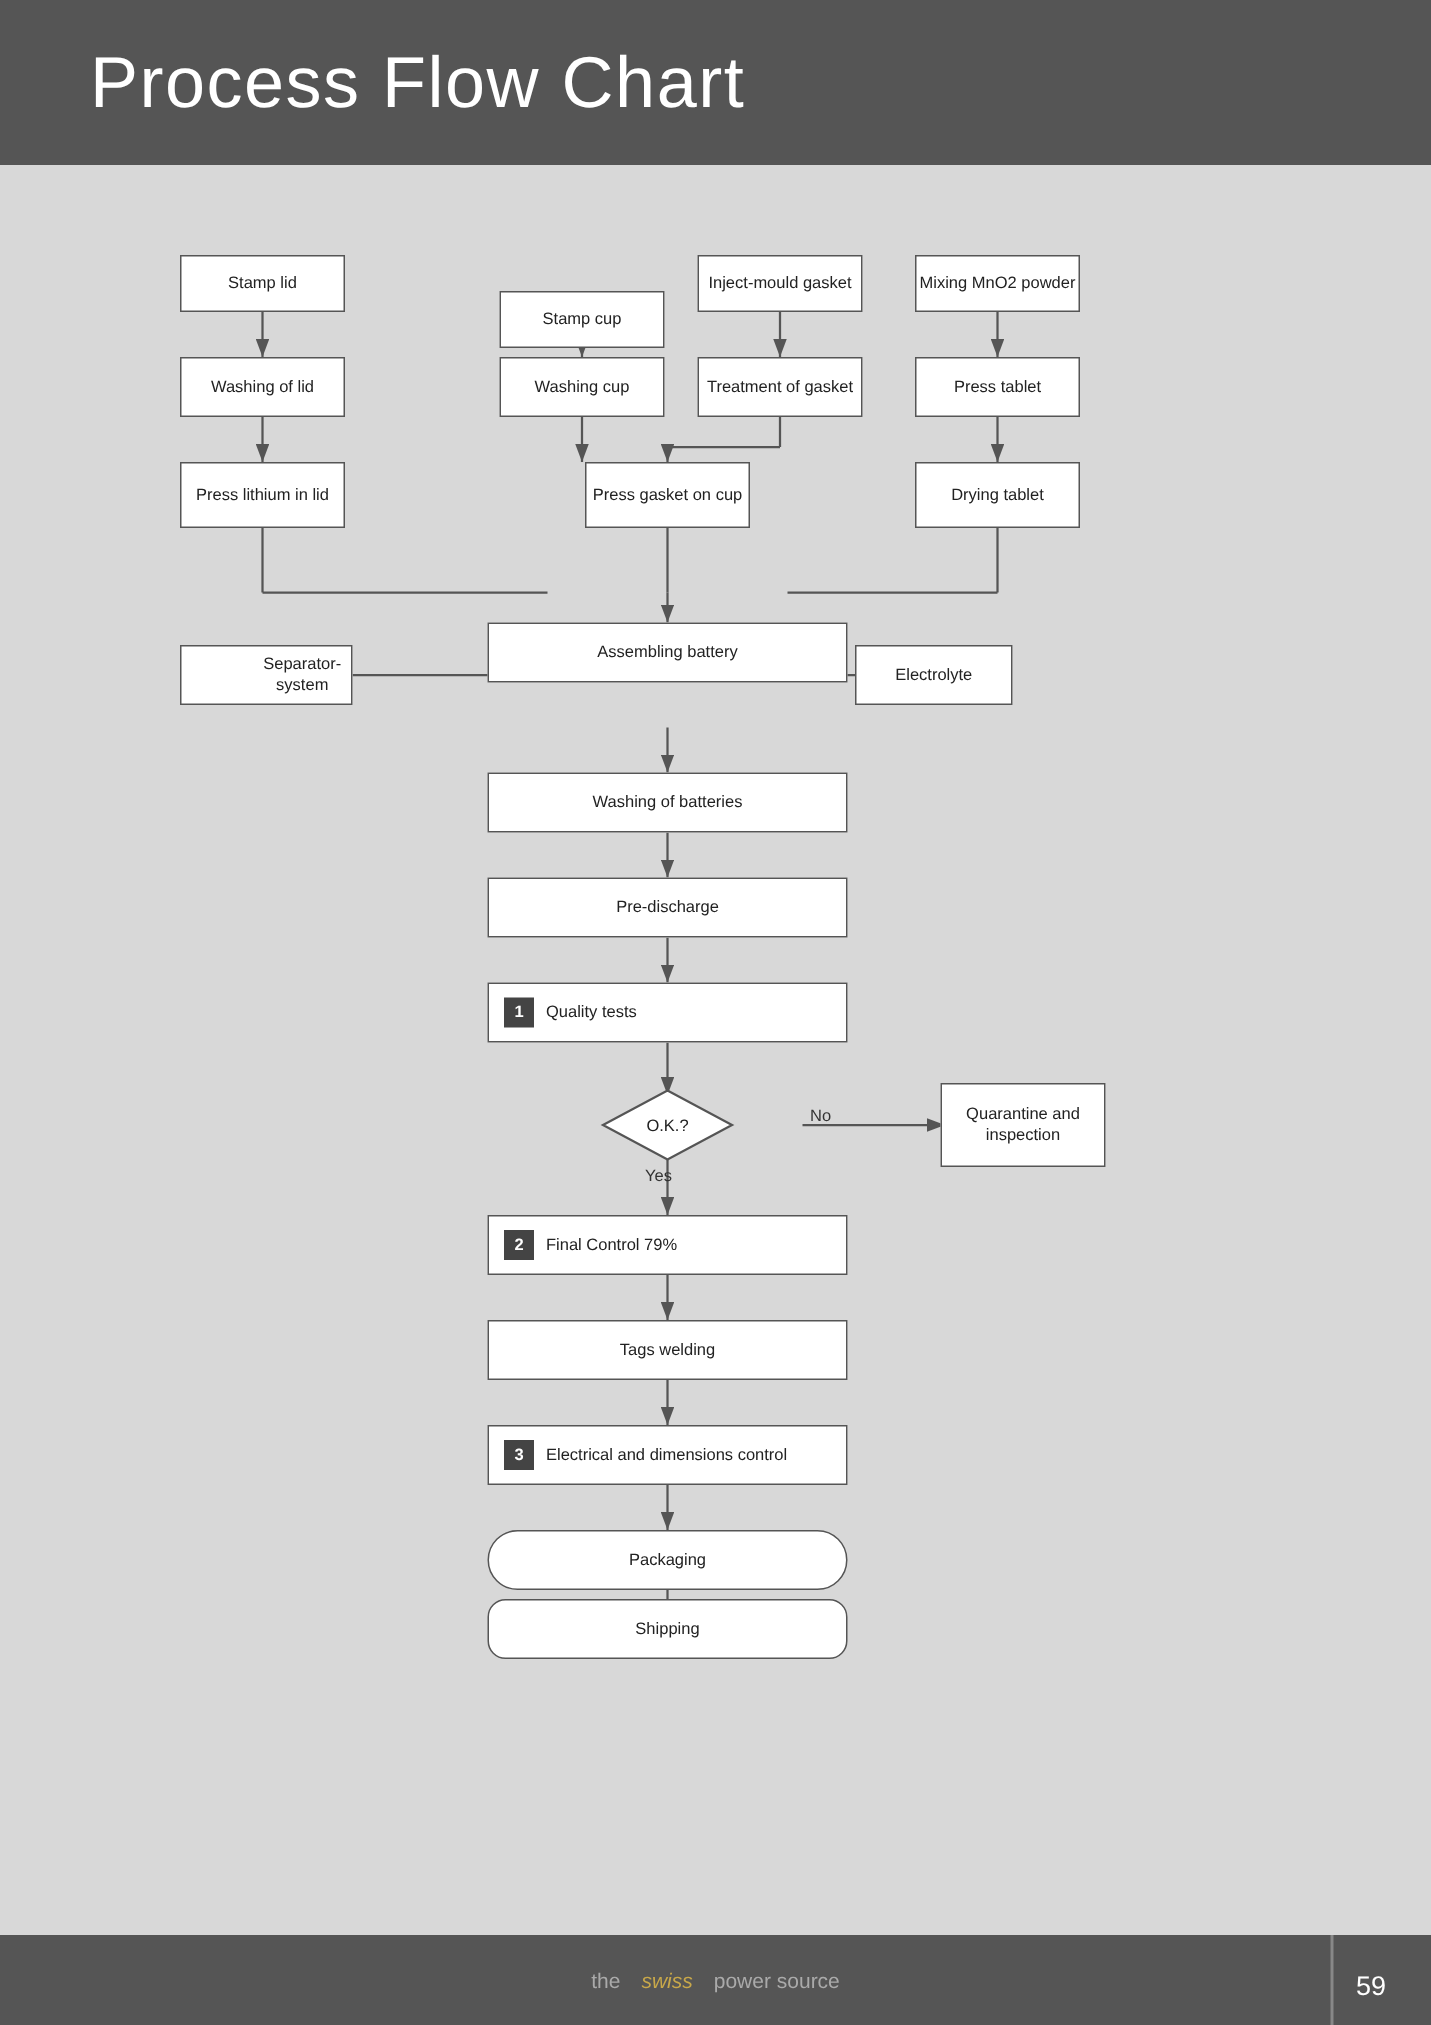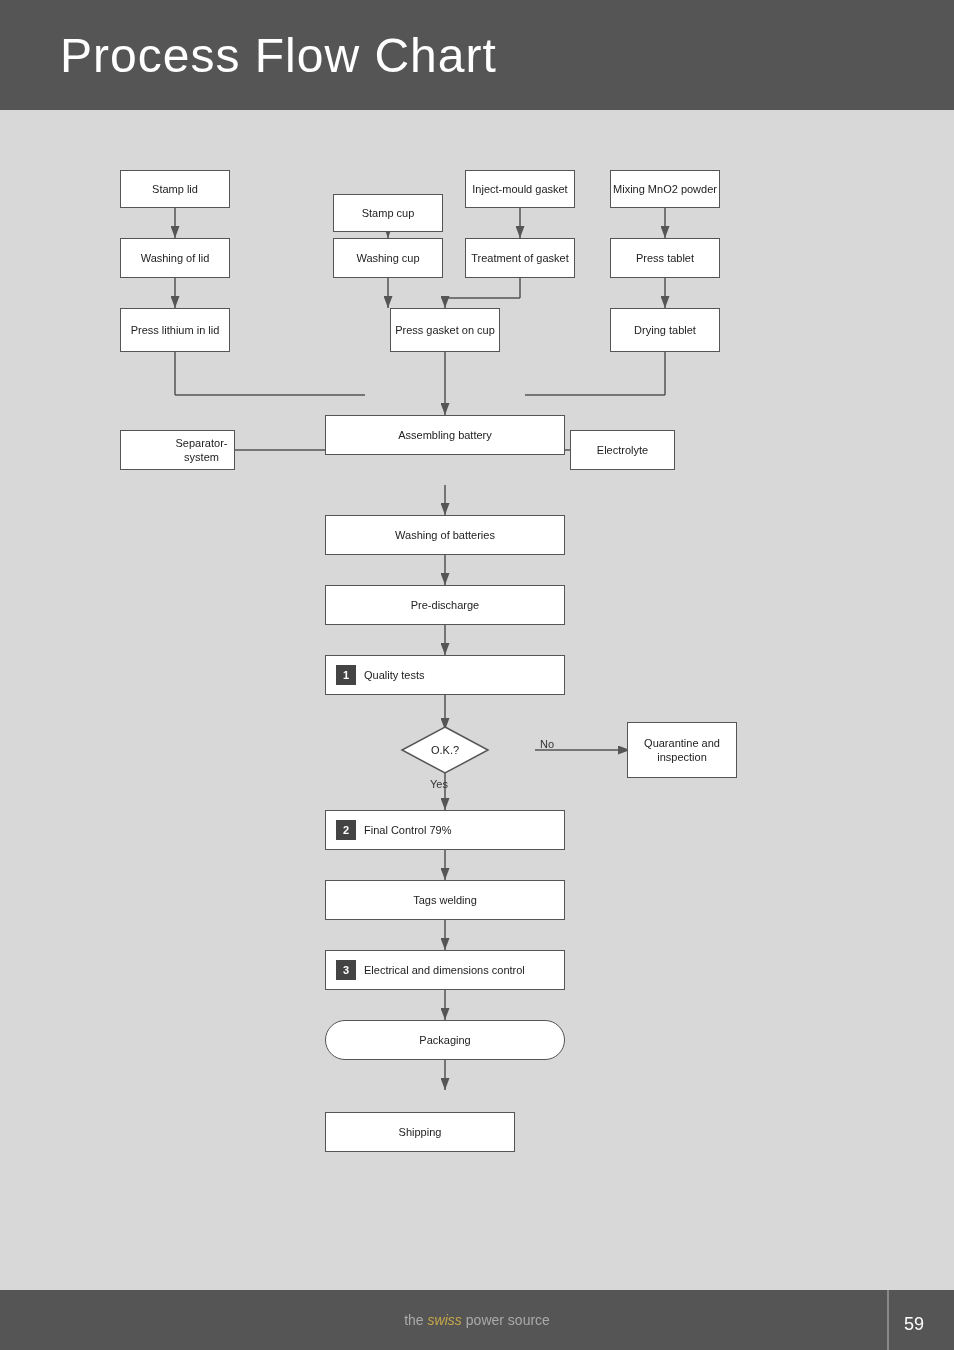--- a/index.html
+++ b/index.html
@@ -120,21 +120,21 @@
     #footer {
       position: absolute;
       bottom: 0;
       left: 0;
       right: 0;
       height: 60px;
       background: #555555;
       display: flex;
       align-items: center;
       justify-content: center;
-      gap: 4px;
+      gap: 14px;
     }
     #footer .footer-text {
       color: #aaa;
       font-size: 14px;
     }
     #footer .footer-swiss {
       color: #c8a84a;
       font-size: 14px;
       font-style: italic;
     }
@@ -338,21 +338,21 @@
 
     <div class="flow-box wide has-badge" style="left:295px; top:820px; width:240px; height:40px;">
       <span class="num-badge">3</span>
       <span>Electrical  and dimensions control</span>
     </div>
 
     <div class="flow-box wide" style="left:295px; top:890px; width:240px; height:40px;border-radius:20px;">
       <span>Packaging</span>
     </div>
 
-    <div class="flow-box wide" style="left:295px; top:982px; width:190px; height:40px;">
+    <div class="flow-box wide" style="left:295px; top:936px; width:240px; height:40px;border-radius:12px;">
       <span>Shipping</span>
     </div>
 
   </div>
 </div>
 
 <div id="footer">
   <span class="footer-text">the</span>
   <span class="footer-swiss">swiss</span>
   <span class="footer-text">power source</span>

